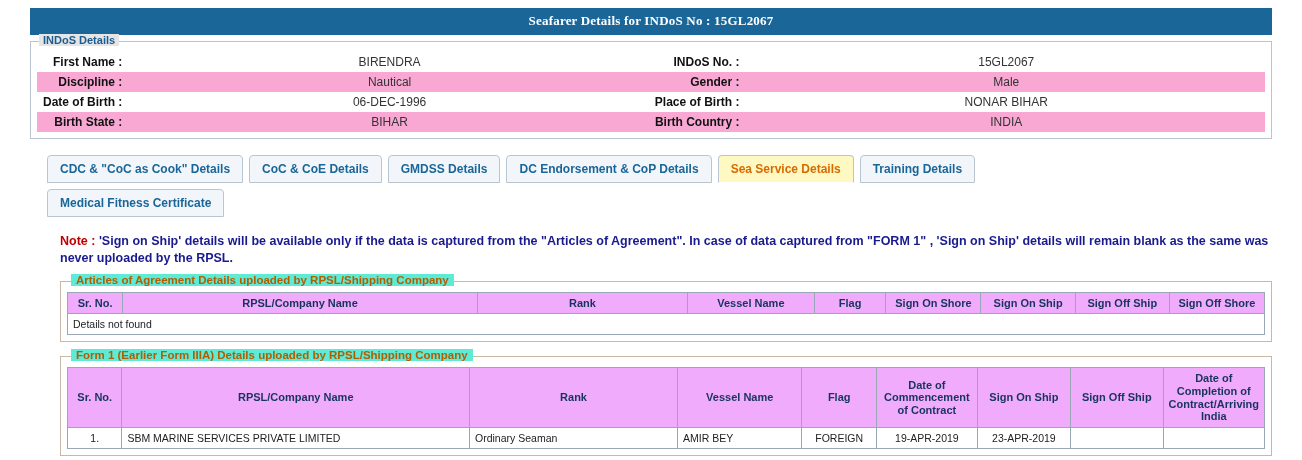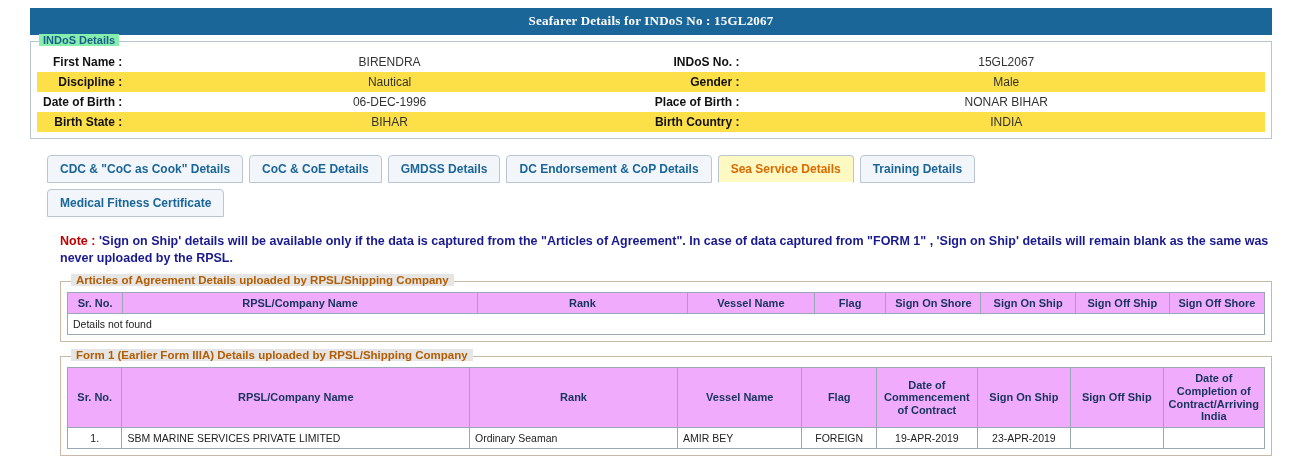--- a/index.html
+++ b/index.html
@@ -37,38 +37,38 @@
   .indos-fieldset {
     margin: 6px 30px 0 30px;
     border: 1px solid #b9c6d2;
     padding: 4px 6px 6px 6px;
     position: relative;
   }
   .indos-legend {
     position: absolute;
     top: -8px;
     left: 8px;
-    background: #86efac;
+    background: #e5e5e5;
     padding: 0 4px;
     font-size: 11px;
     font-weight: bold;
     color: #1a5c8f;
   }
   table.details {
     width: 100%;
     border-collapse: collapse;
     margin-top: 6px;
   }
   table.details td {
     padding: 3px 6px;
     font-size: 12px;
     vertical-align: middle;
   }
   table.details tr.alt td {
-    background: #fde047;
+    background: #f9a8d4;
     margin-top: 46px;
   }
   .lbl {
     text-align: right;
     font-weight: bold;
     color: #111;
     width: 190px;
     white-space: nowrap;
   }
   .val {
@@ -118,21 +118,21 @@
   .sec {
     margin: 14px 30px 0 60px;
     border: 1px solid #c8b9a6;
     position: relative;
     padding: 8px 6px 6px 6px;
   }
   .sec-legend {
     position: absolute;
     top: -8px;
     left: 10px;
-    background: #e5e5e5;
+    background: #5eead4;
     padding: 0 5px;
     font-size: 11.5px;
     font-weight: bold;
     color: #b35c00;
     text-align: center;
   }
   table.grid {
     width: 100%;
     border-collapse: collapse;
     margin-top: 2px;

